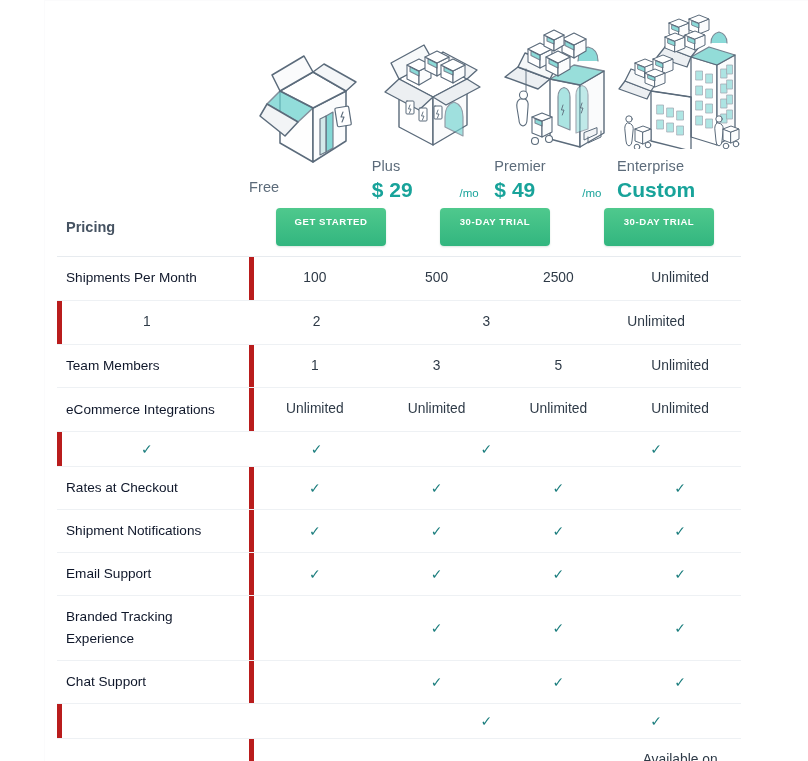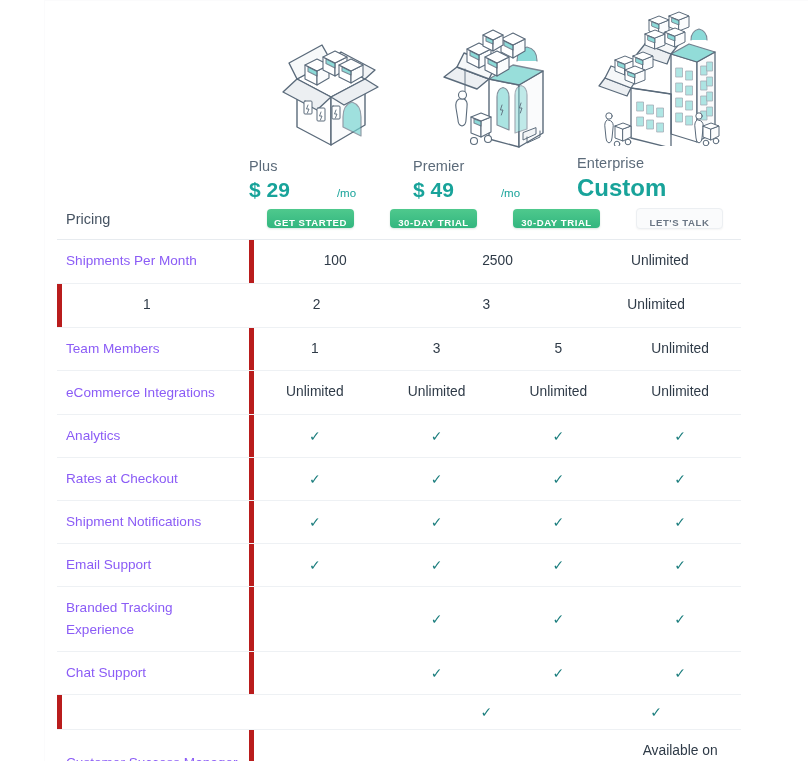--- a/index.html
+++ b/index.html
@@ -48,41 +48,41 @@
   }
   .plan-price {
     margin-top: 5px;
     color: #18a39a;
     font-weight: 700;
     font-size: 21px;
     line-height: 1;
     white-space: nowrap;
   }
   .plan-price .per { font-size: 11.5px; font-weight: 400; color: #18a39a; padding-left: 47px; }
-  .plan-price.custom { font-size: 24px; }
+  .plan-price.custom { font-size: 21px; }
   .plan-price.empty { visibility: hidden; }
 
   
   .table {
     position: absolute;
     left: 57px; top: 200px;
     width: 684px;
   }
   .row {
     display: flex;
     align-items: stretch;
     border-bottom: 1px solid #eef1f4;
   }
   .row.head { border-bottom: 1px solid #e7ebef; }
   .row.last { border-bottom: 1px solid #eef1f4; }
   .cell-label {
     width: 192px;
     flex: 0 0 192px;
     font-size: 13.6px;
-    color: #8b5cf6;
+    color: #0f172a;
     display: flex;
     align-items: center;
     padding: 10px 8px 10px 9px;
     line-height: 1.62;
   }
   .cells {
     flex: 1 1 auto;
     display: flex;
     border-left: 5px solid #b91c1c;
   }
@@ -92,31 +92,31 @@
     align-items: center;
     justify-content: center;
     font-size: 13.8px;
     color: #2e3a47;
     text-align: center;
     line-height: 1.65;
     padding: 10px 4px;
   }
   .row.head .cell-label {
     color: #465362;
-    font-weight: 400;
+    font-weight: 700;
     font-size: 14.5px;
     padding-top: 7px; padding-bottom: 7px;
   }
   .row.head .cells { border-left: 0; }
   .row.head .cell { padding: 8px 6px 10px; }
 
   .cta {
     display: inline-block;
-    width: 87px;
-    padding: 8px 0 0;
+    width: 110px;
+    padding: 8px 0 19px;
     border-radius: 4px;
     font-size: 9.6px;
     font-weight: 700;
     letter-spacing: .55px;
     text-align: center;
     color: #ffffff;
     background: linear-gradient(180deg, #4fc98d 0%, #32b67f 100%);
     box-shadow: 0 1px 2px rgba(40,110,80,.18);
     border: none;
     cursor: pointer;
@@ -131,20 +131,41 @@
   .check { color: #1c7e7e; font-size: 14px; line-height: 1; }
 </style>
 </head>
 <body>
 
 <div id="page">
   <div id="card-edge"></div>
 
   <div class="plans">
 
+    <div class="plan">
+      <div class="plan-art">
+        <svg width="104" height="126" viewBox="0 0 104 126">
+          <g fill="none" stroke="#5b6b7b" stroke-width="1.5" stroke-linejoin="round" stroke-linecap="round">
+            <path d="M22 47 L22 99 L55 118 L55 64 Z" fill="#fefefe"></path>
+            <path d="M55 64 L88 47 L88 97 L55 118 Z" fill="#fbfcfd"></path>
+            <path d="M22 47 L55 28 L88 47 L55 64 Z" fill="#ffffff"></path>
+            <path d="M22 47 L55 64 L40 78 L9 60 Z" fill="#6fd2cf" opacity=".75"></path>
+            <path d="M9 60 L40 78 L27 92 L2 72 Z" fill="#f2f4f6"></path>
+            <path d="M22 47 L55 28 L46 12 L14 31 Z" fill="#fafbfc"></path>
+            <path d="M55 28 L88 47 L98 38 L66 20 Z" fill="#f4f6f8"></path>
+            <path d="M68 72 L68 108 L75 104 L75 68 Z" fill="#6fd2cf" opacity=".85" stroke-width="1.2"></path>
+            <path d="M62 75 L62 111 L68 108 L68 72 Z" fill="#cfe9e8" opacity=".9" stroke-width="1.2"></path>
+            <rect x="78" y="63" width="14" height="19" rx="1.5" transform="rotate(-9 85 72)" fill="#ffffff" stroke-width="1.2"></rect>
+            <path d="M85 68 l-2 5 h3 l-2 5" stroke-width="1.1"></path>
+          </g>
+        </svg>
+      </div>
+      <div class="plan-name">Free</div>
+      <div class="plan-price empty"></div>
+    </div>
 
     <div class="plan">
       <div class="plan-art">
         <svg width="108" height="132" viewBox="0 0 108 132">
           <g fill="none" stroke="#5b6b7b" stroke-width="1.4" stroke-linejoin="round" stroke-linecap="round">
             <path d="M20 62 L20 110 L54 128 L54 80 Z" fill="#fefefe"></path>
             <path d="M54 80 L88 62 L88 108 L54 128 Z" fill="#fafbfc"></path>
             <path d="M20 62 L54 44 L88 62 L54 80 Z" fill="#ffffff"></path>
             <path d="M20 62 L54 80 L40 93 L6 75 Z" fill="#eceff2"></path>
             <path d="M54 80 L88 62 L101 70 L67 88 Z" fill="#eceff2"></path>
@@ -337,31 +358,29 @@
       <div class="cells">
         <div class="cell">
           <button class="cta">GET STARTED</button>
         </div>
         <div class="cell">
           <button class="cta">30-DAY TRIAL</button>
         </div>
         <div class="cell">
           <button class="cta">30-DAY TRIAL</button>
         </div>
-        <div class="cell">
-          <button class="cta ghost">LET'S TALK</button>
-        </div>
       </div>
     </div>
 
     <div id="rows-host">
         <div class="row">
           <div class="cell-label">Shipments Per Month</div>
           <div class="cells">
             <div class="cell">100</div>
+            <div class="cell">500</div>
             <div class="cell">2500</div>
             <div class="cell">Unlimited</div>
           </div>
         </div>
         <div class="row">
           <div class="cells">
             <div class="cell">1</div>
             <div class="cell">2</div>
             <div class="cell">3</div>
             <div class="cell">Unlimited</div>
@@ -379,21 +398,20 @@
         <div class="row">
           <div class="cell-label">eCommerce Integrations</div>
           <div class="cells">
             <div class="cell">Unlimited</div>
             <div class="cell">Unlimited</div>
             <div class="cell">Unlimited</div>
             <div class="cell">Unlimited</div>
           </div>
         </div>
         <div class="row">
-          <div class="cell-label">Analytics</div>
           <div class="cells">
             <div class="cell">
               <span class="check">✓</span>
             </div>
             <div class="cell">
               <span class="check">✓</span>
             </div>
             <div class="cell">
               <span class="check">✓</span>
             </div>

